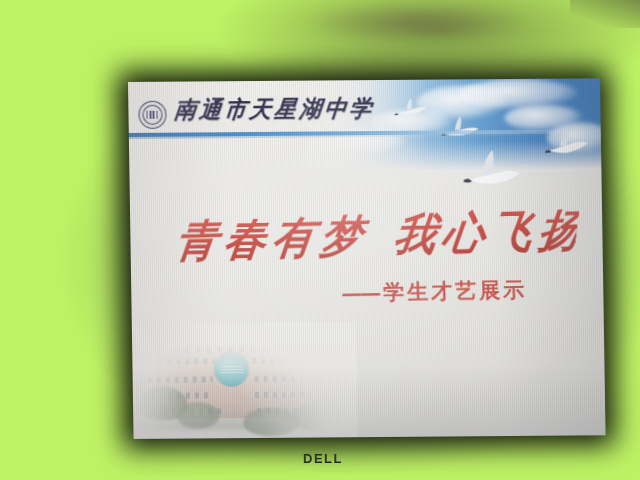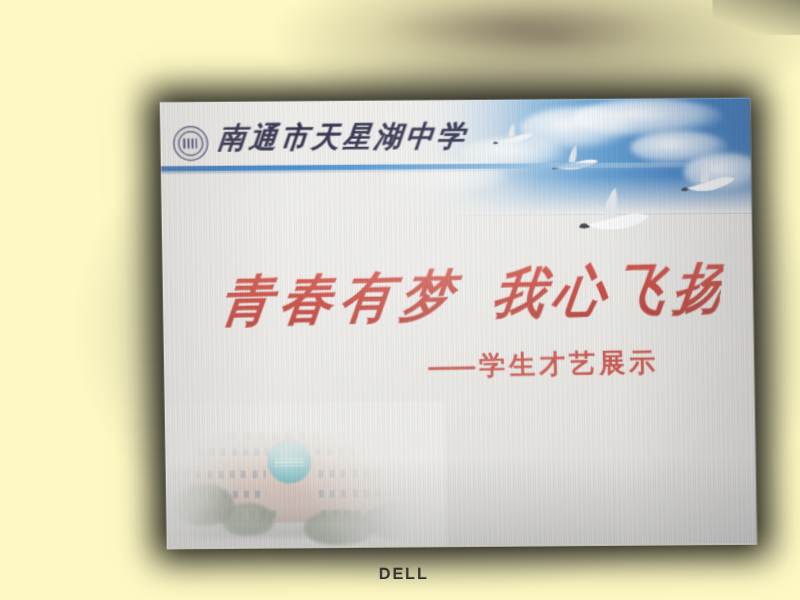--- a/index.html
+++ b/index.html
@@ -12,21 +12,21 @@
     height: 480px;
     overflow: hidden;
     font-family: "DejaVu Sans", sans-serif;
   }
 
   
   #scene {
     position: relative;
     width: 640px;
     height: 480px;
-    background: #fef9c3;
+    background: #bef264;
     overflow: hidden;
   }
 
   
   .bezel-glow {
     position: absolute;
     inset: 0;
     background:
       radial-gradient(ellipse 420px 300px at 360px 260px, rgba(40,44,62,0.55) 0%, rgba(10,11,16,0.0) 72%),
       radial-gradient(ellipse 300px 90px at 440px 30px, rgba(46,38,36,0.45) 0%, rgba(0,0,0,0) 75%);

